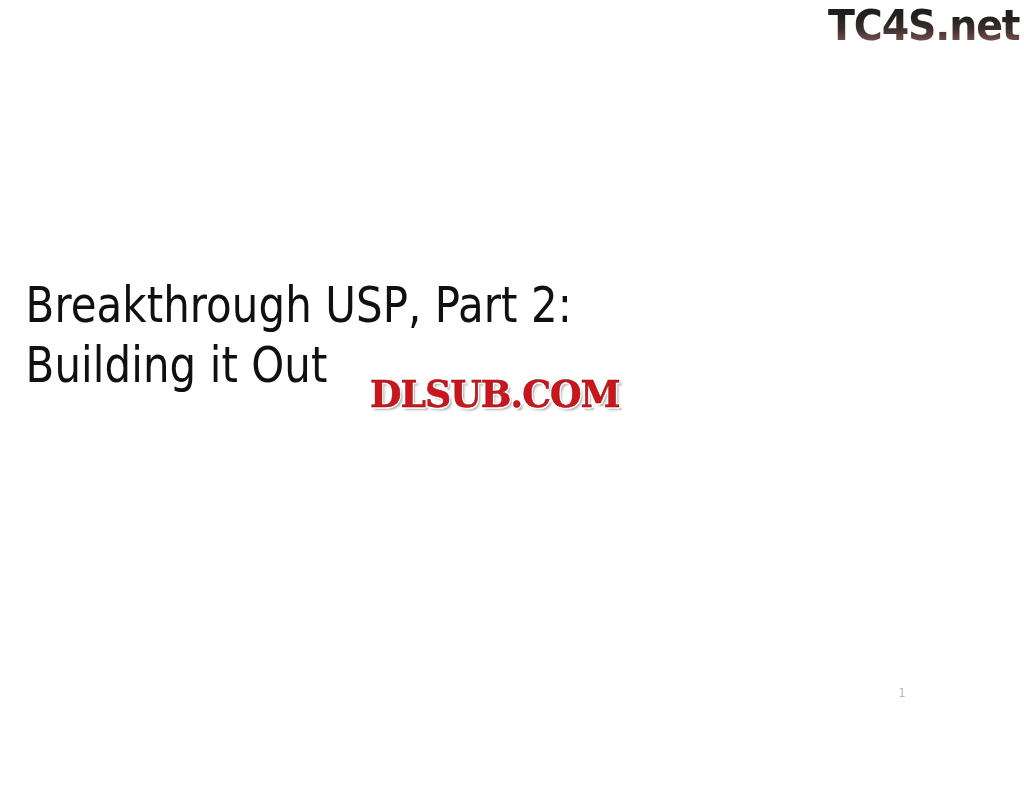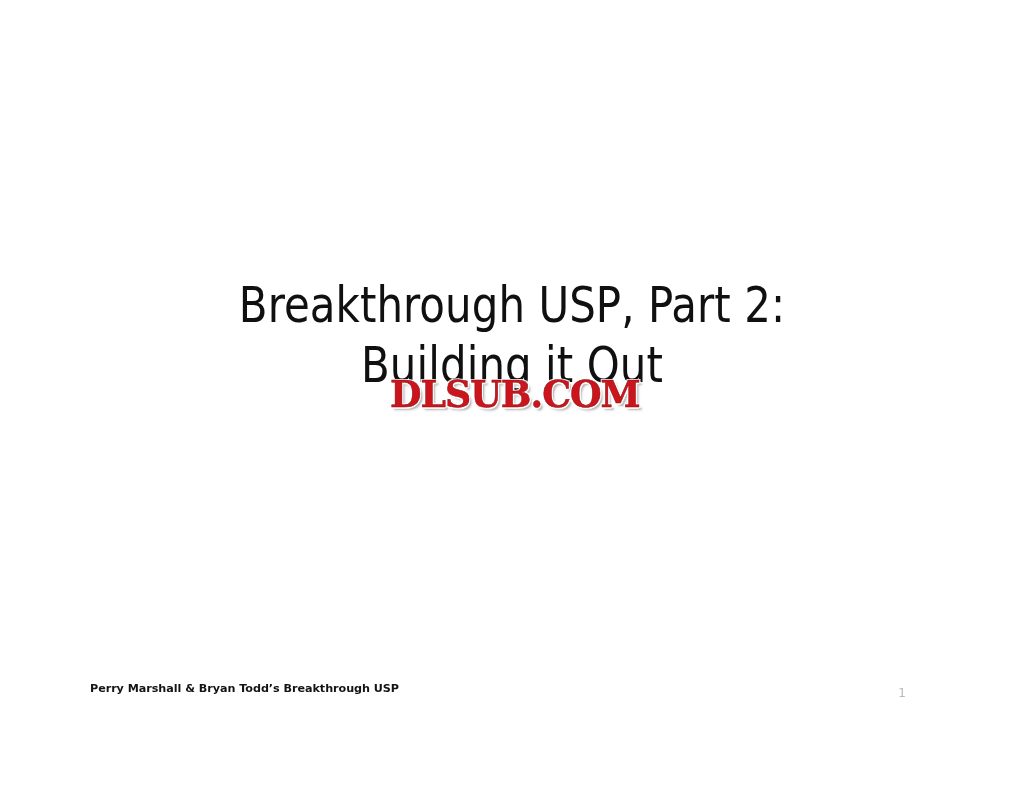--- a/index.html
+++ b/index.html
@@ -50,41 +50,39 @@
     color: transparent;
     -webkit-text-fill-color: transparent;
   }
 
   
   #title-block {
     position: absolute;
     left: 0px;
     top: 276px;
     width: 1024px;
-    text-align: center;
   }
   #title-block .title-line {
     font-family: "DejaVu Sans Condensed", "Liberation Sans Narrow", "Liberation Sans", sans-serif;
     font-weight: 300;
     font-size: 49px;
     line-height: 60px;
     color: #101010;
     letter-spacing: 0.1px;
     transform: scaleX(0.95);
     white-space: nowrap;
   }
 
   
   #dlsub-watermark {
     position: absolute;
     left: 370px;
     top: 372px;
     width: 288px;
     height: 46px;
-    margin-left: 20px;
   }
   #dlsub-watermark .dlsub-text {
     position: absolute;
     left: 0;
     top: 0;
     font-family: "DejaVu Serif", "Liberation Serif", serif;
     font-weight: bold;
     font-size: 37px;
     line-height: 44px;
     letter-spacing: -1px;
@@ -153,28 +151,30 @@
     text-shadow:
        0 0 3px rgba(255,255,255,0.95),
        2.4px 2.6px 2px rgba(150,145,145,0.6);
   }
 </style>
 </head>
 <body>
 
 <div id="slide">
 
+  <div id="tc4s-logo">
+    <div class="tc4s-text">TC4S.net</div>
+  </div>
 
   <div id="title-block">
     <div class="title-line">Breakthrough USP, Part 2:</div>
     <div class="title-line">Building it Out</div>
   </div>
 
   <div id="dlsub-watermark">
     <div class="dlsub-text">DLSUB.COM</div>
   </div>
 
-  <div id="footer-note">Perry Marshall &amp; Bryan Todd’s Breakthrough USP</div>
 
   <div id="page-number">1</div>
 
 
 </div>
 
 </body></html>

